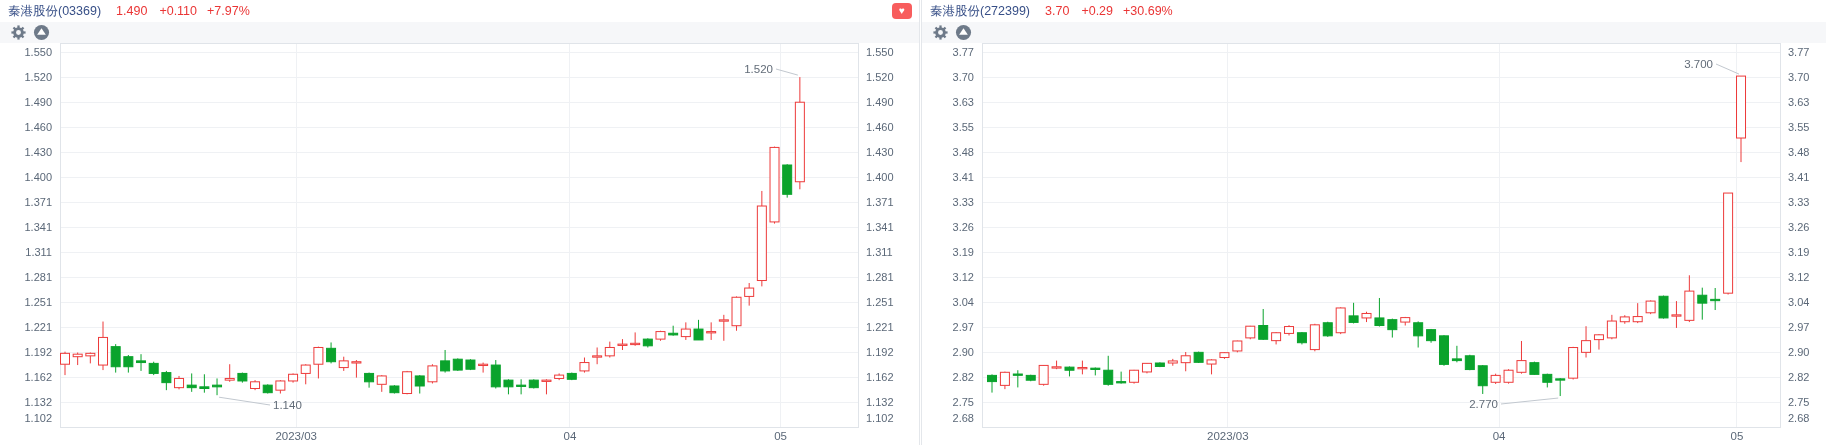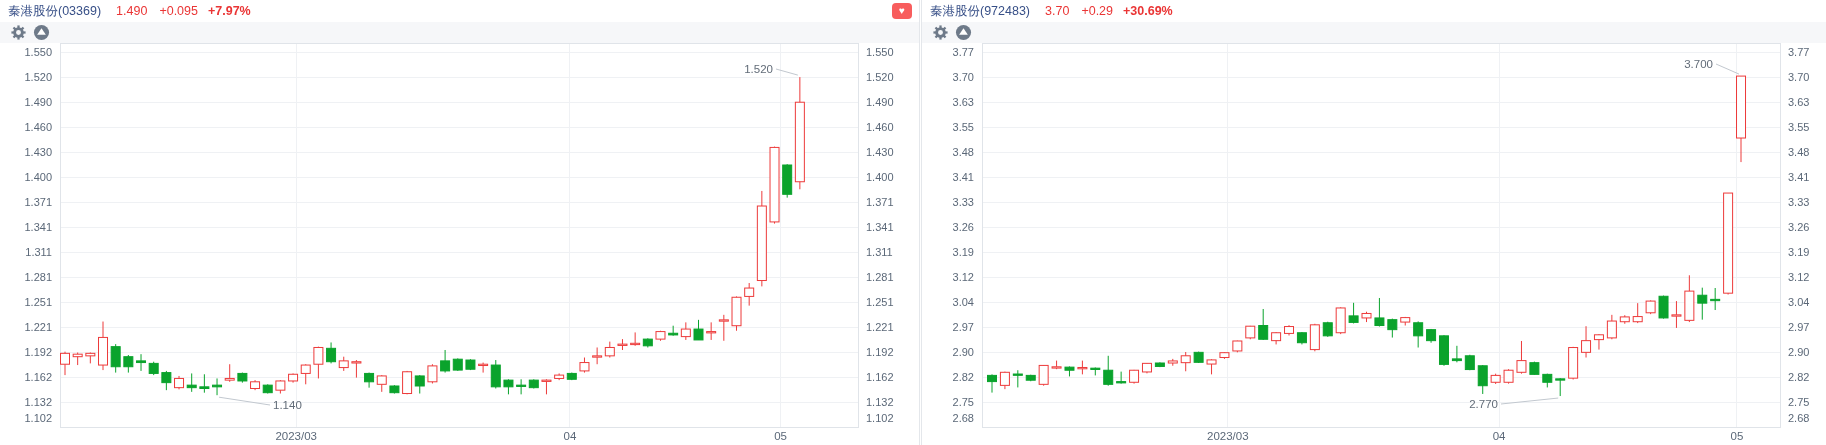--- a/index.html
+++ b/index.html
@@ -7,21 +7,21 @@
   .stage{position:relative;width:1826px;height:386px;background:#fff;}
   .panel{position:absolute;top:0;height:445px;background:#fff;}
   .panel.left{left:0;width:919px;border-right:1px solid #E4E7EB;}
   .panel.right{left:921px;width:905px;border-left:1px solid #E4E7EB;}
   .hdr{position:absolute;left:0;top:0;width:100%;height:22px;display:flex;align-items:center;
     padding-left:8px;box-sizing:border-box;z-index:2;background:#fff;}
   .title{font-size:12.5px;color:#374F87;letter-spacing:0;}
   .px{font-size:12.5px;color:#EA3535;}
   .px.price{margin-left:15px;}
   .px.chg{margin-left:12px;}
-  .px.pct{margin-left:10px;font-weight:bold;}
+  .px.pct{margin-left:10px;}
   .heart-btn{position:absolute;right:7px;top:3px;width:20px;height:16px;border:none;
     background:#F85D5D;border-radius:4px;display:flex;align-items:center;justify-content:center;
     cursor:pointer;padding:0;}
   .heart-btn span{color:#fff;font-size:10px;line-height:1;}
   .toolbar{position:absolute;left:0;top:22px;width:100%;height:21px;background:#F6F7F9;
     display:flex;align-items:center;gap:6px;padding-left:10px;box-sizing:border-box;z-index:2;}
   .icon-btn{border:none;background:transparent;padding:0;width:17px;height:17px;cursor:pointer;
     display:flex;align-items:center;justify-content:center;}
   .chart{position:absolute;left:0;top:0;z-index:1;}
   .chart text{font-family:"Liberation Sans",sans-serif;}
@@ -31,21 +31,21 @@
 </style>
 </head>
 <body>
 
 <div class="stage">
 
   <div class="panel left">
     <div class="hdr">
       <span class="title">秦港股份(03369)</span>
       <span class="px price">1.490</span>
-      <span class="px chg">+0.095</span>
+      <span class="px chg">+0.110</span>
       <span class="px pct">+7.97%</span>
       <button class="heart-btn">
         <span>♥</span>
       </button>
     </div>
     <div class="toolbar">
       <button class="icon-btn">
         <svg width="17" height="17" viewBox="0 0 18 18">
           <g stroke="#6E7A89" stroke-width="2.4">
             <line x1="9" y1="1.5" x2="9" y2="5"></line>
@@ -243,21 +243,21 @@
         <rect x="795.36" y="102.22321428571433" width="9" height="79.52008928571428" fill="#ffffff" stroke="#ED3A3A" stroke-width="1"></rect>
         <line x1="776" y1="69" x2="797.86" y2="75.11160714285717" stroke="#C2C8CF" stroke-width="1"></line>
         <text x="773" y="73" text-anchor="end" class="ann">1.520</text>
         <line x1="270" y1="405" x2="219.04" y2="397.19196428571445" stroke="#C2C8CF" stroke-width="1"></line>
         <text x="273" y="409" text-anchor="start" class="ann">1.140</text>
       </svg>
   </div>
 
   <div class="panel right">
     <div class="hdr">
-      <span class="title">秦港股份(972483)</span>
+      <span class="title">秦港股份(272399)</span>
       <span class="px price">3.70</span>
       <span class="px chg">+0.29</span>
       <span class="px pct">+30.69%</span>
 
     </div>
     <div class="toolbar">
       <button class="icon-btn">
         <svg width="17" height="17" viewBox="0 0 18 18">
           <g stroke="#6E7A89" stroke-width="2.4">
             <line x1="9" y1="1.5" x2="9" y2="5"></line>

